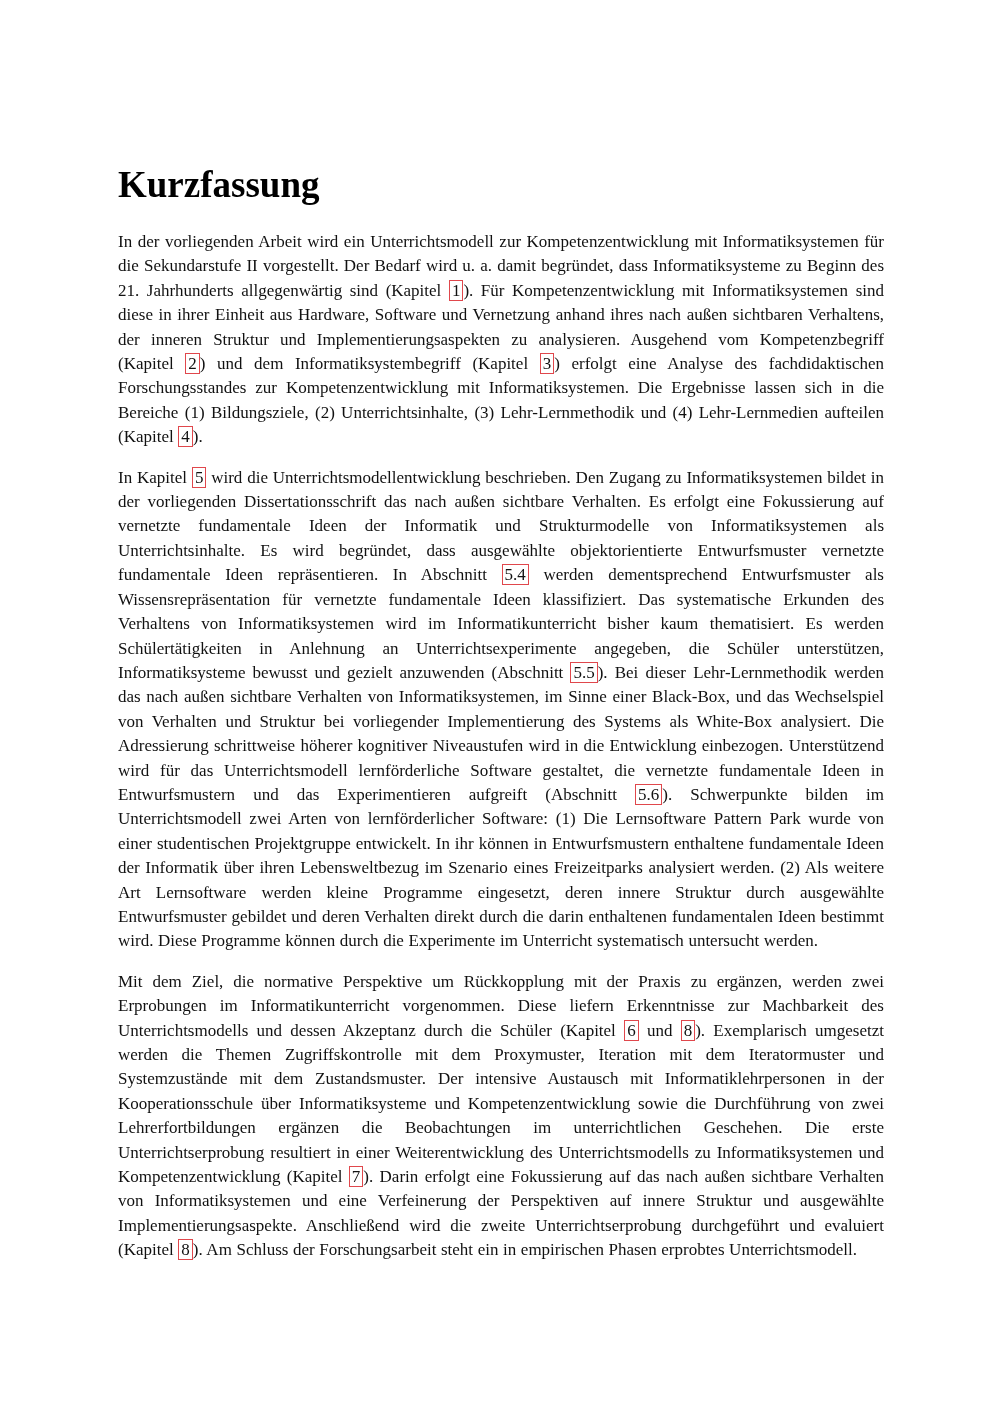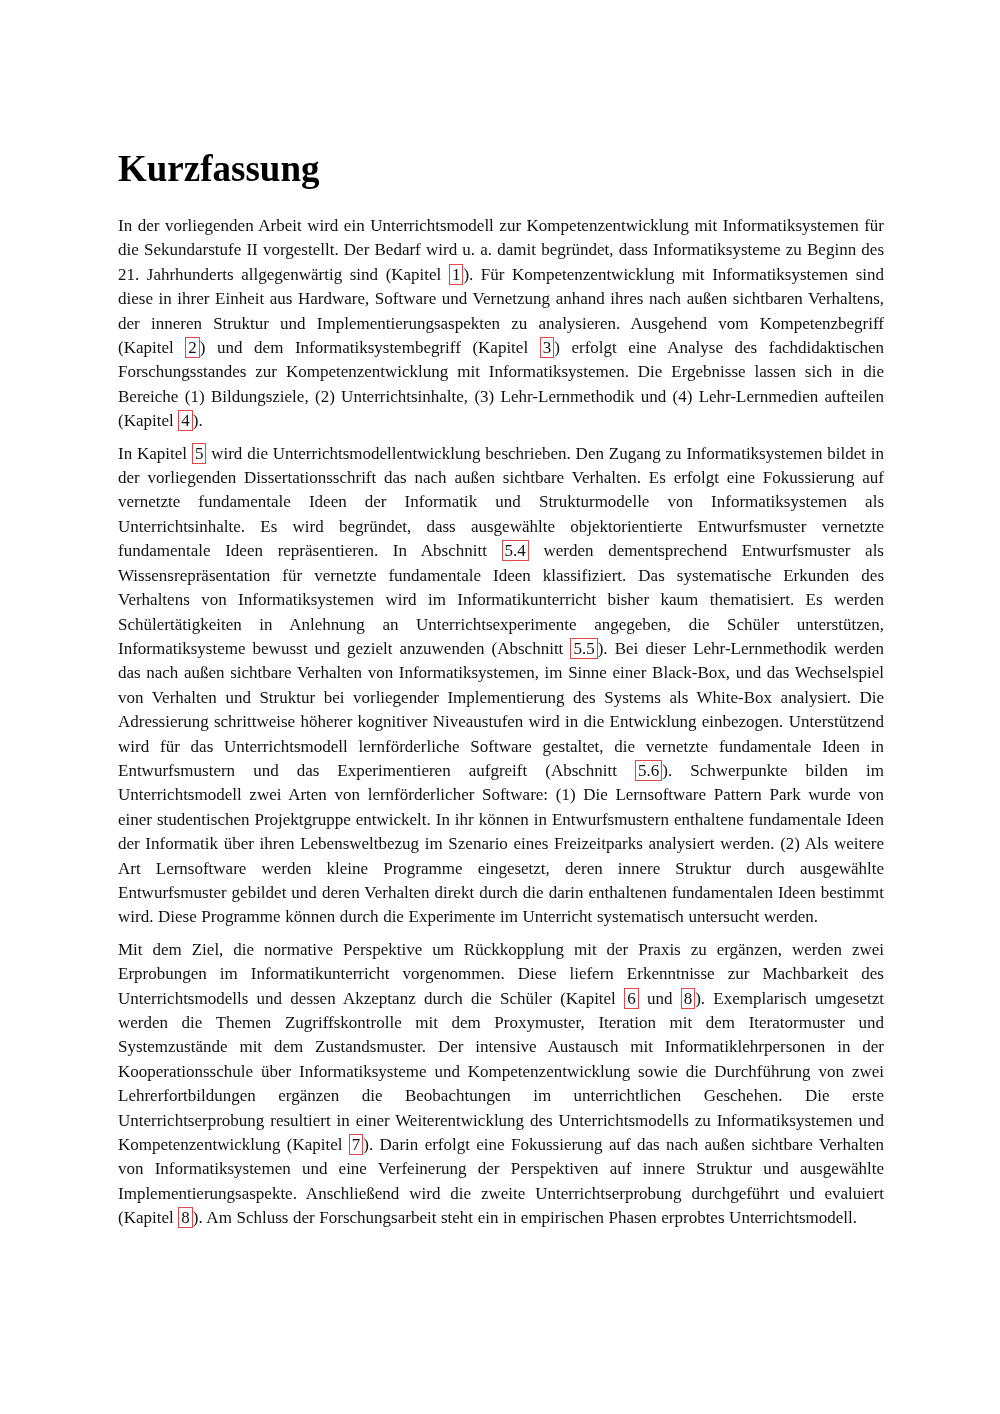--- a/index.html
+++ b/index.html
@@ -19,28 +19,28 @@
   .content {
     position: absolute;
     left: 118px;
     top: 150px;
     width: 766px;
   }
   .doc-title {
     font-size: 37px;
     font-weight: bold;
     line-height: 1;
-    margin: 0 0 27px 0;
+    margin: 16px 0 27px 0;
     color: #000000;
   }
   .para {
     font-size: 17px;
     line-height: 24.4px;
     text-align: justify;
-    margin: 0 0 8px 0;
+    margin: 16px 0 8px 0;
     hyphens: auto;
     -webkit-hyphens: auto;
     word-spacing: 0.02em;
   }
   .ref {
     border: 1px solid var(--ref-border, #e0474c);
     padding: 0 2px;
     color: inherit;
     text-decoration: none;
     cursor: pointer;

